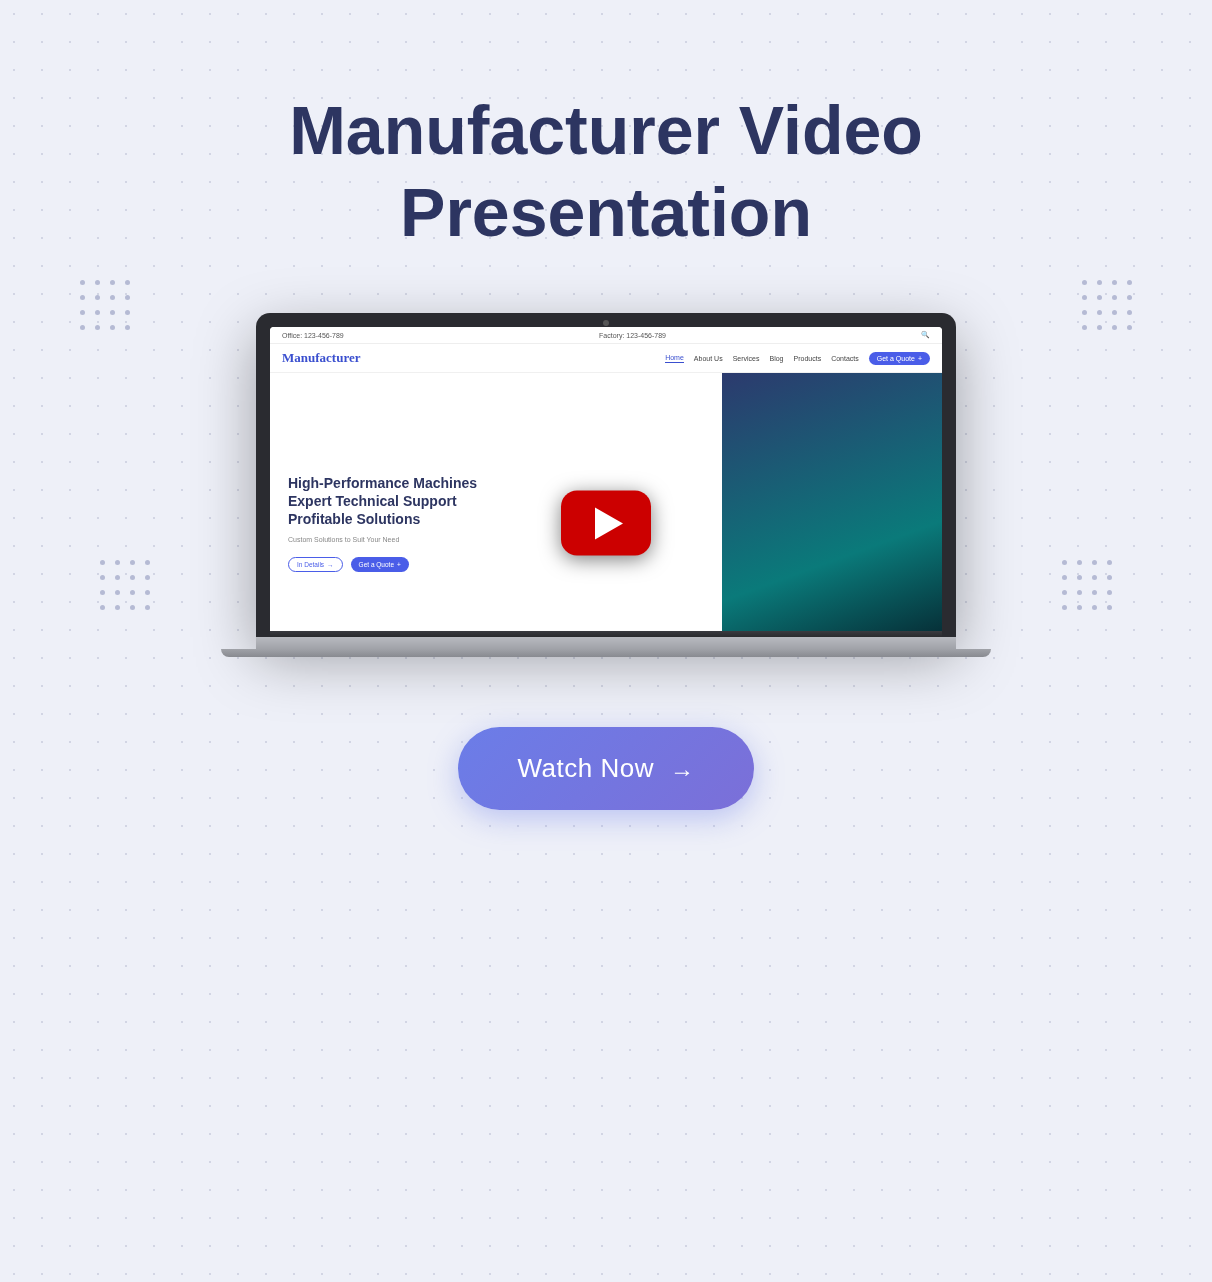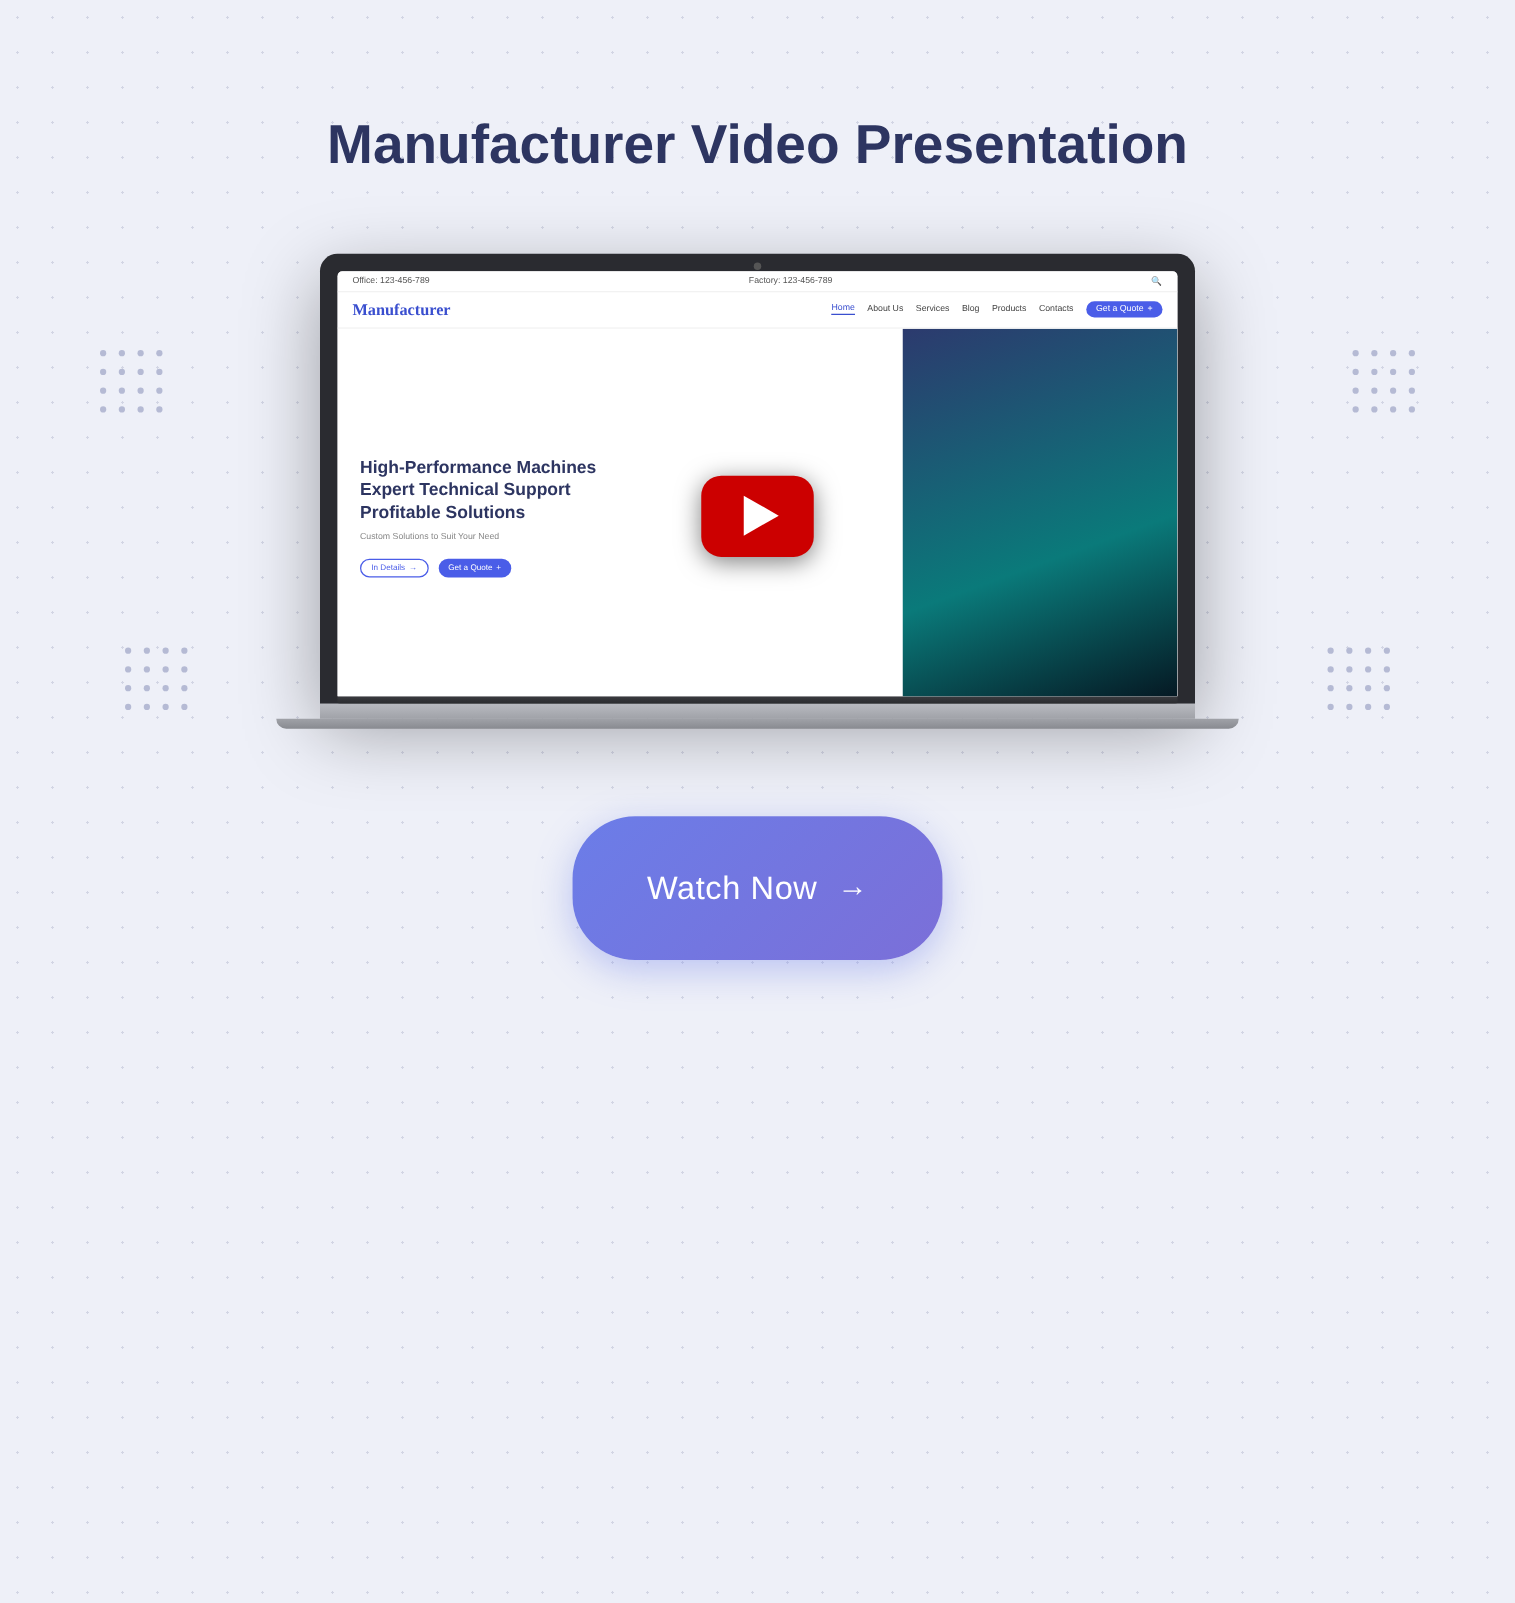--- a/index.html
+++ b/index.html
@@ -33,21 +33,21 @@
       z-index: 1;
       display: flex;
       flex-direction: column;
       align-items: center;
       width: 100%;
     }
 
     .main-title {
       margin-top: 90px;
       text-align: center;
-      font-size: 44px;
+      font-size: 68px;
       font-weight: 800;
       color: #2d3561;
       line-height: 1.2;
       max-width: 700px;
     }
 
     
     .laptop-wrapper {
       margin-top: 60px;
       position: relative;
@@ -79,21 +79,21 @@
       height: 6px;
       background: #555;
       border-radius: 50%;
     }
 
     
     .laptop-screen-inner {
       background: #fff;
       border-radius: 4px 4px 0 0;
       overflow: hidden;
-      height: 340px;
+      height: 304px;
       position: relative;
     }
 
     
     .website-header-bar {
       background: #fff;
       border-bottom: 1px solid #eee;
       padding: 4px 12px;
       display: flex;
       align-items: center;
@@ -280,21 +280,21 @@
       border-radius: 0 0 40px 40px;
     }
 
     
     .watch-now-btn {
       margin-top: 70px;
       background: linear-gradient(135deg, #6b7de8 0%, #7b6fd8 100%);
       color: #fff;
       border: none;
       border-radius: 50px;
-      padding: 42px 60px;
+      padding: 26px 60px;
       font-size: 26px;
       font-weight: 500;
       cursor: pointer;
       display: flex;
       align-items: center;
       gap: 16px;
       box-shadow: 0 8px 30px rgba(107, 125, 232, 0.4);
       letter-spacing: 0.5px;
       justify-content: flex-end;
     }

